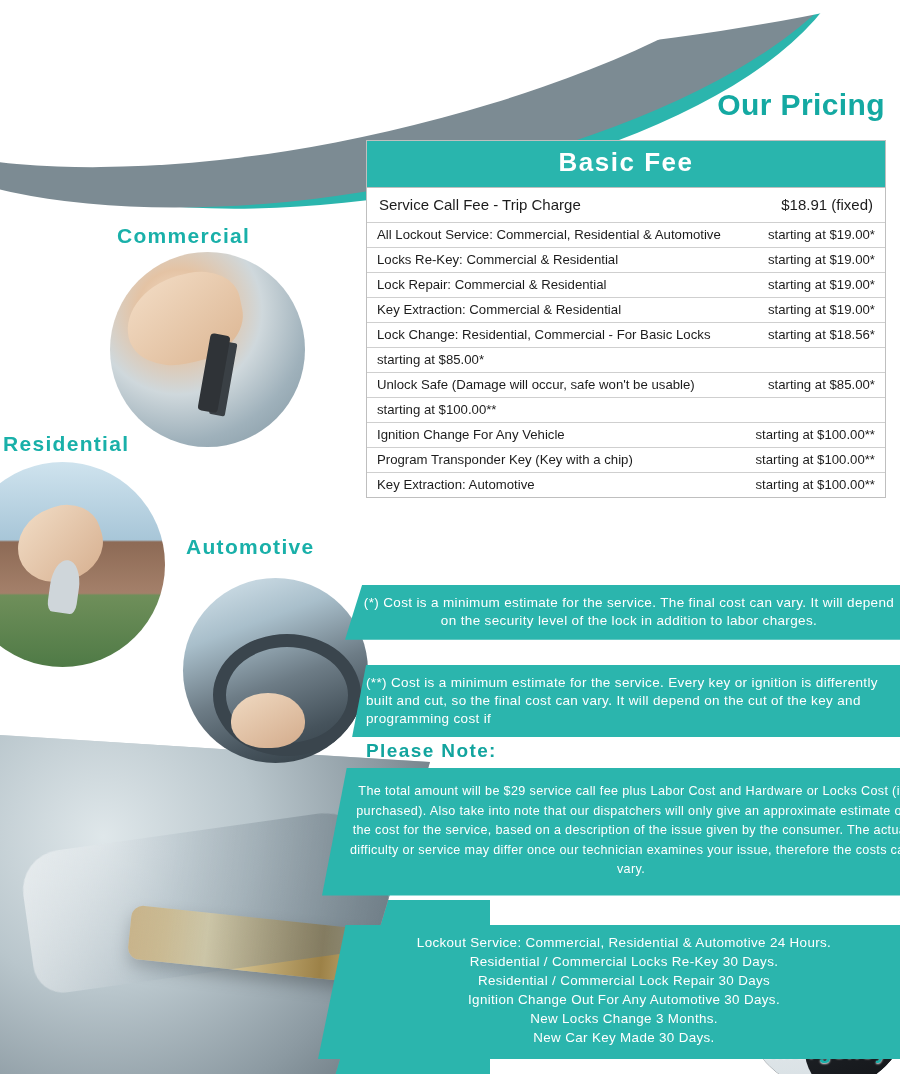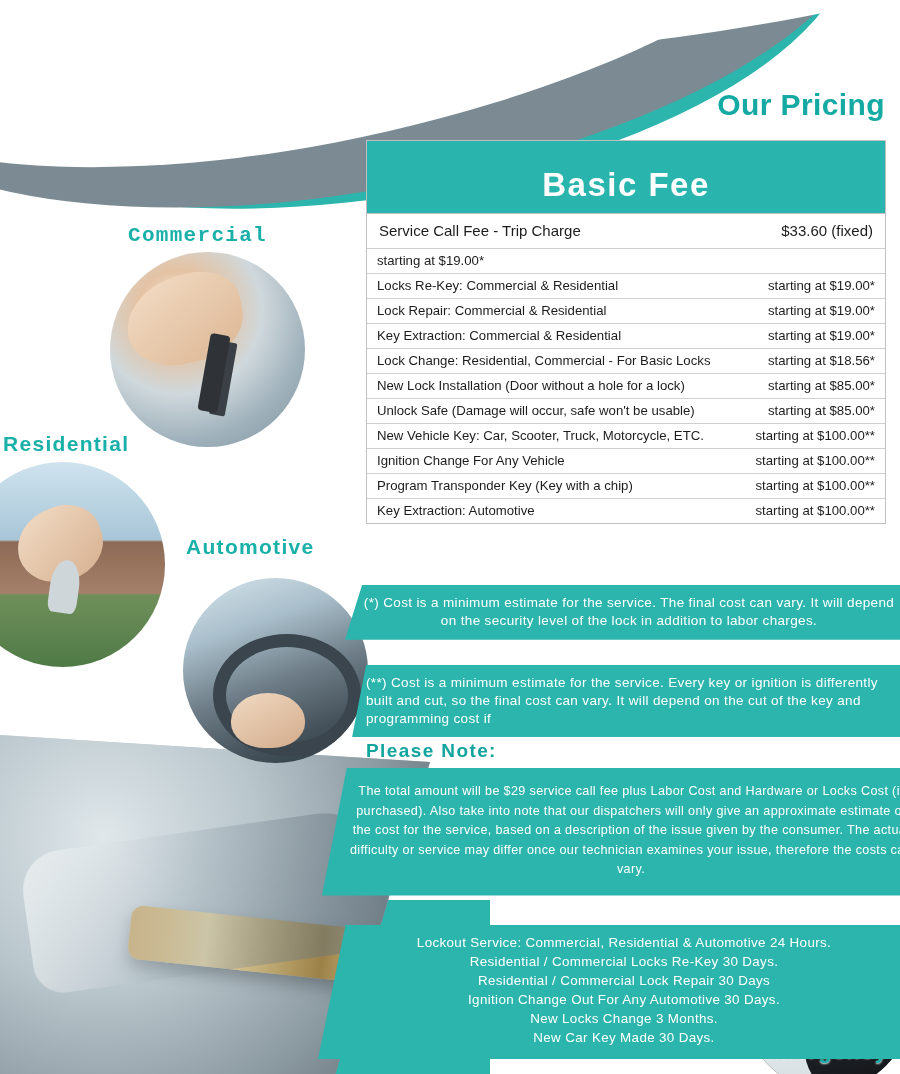--- a/index.html
+++ b/index.html
@@ -227,21 +227,21 @@
 
   
   .caption {
     position: absolute;
     color: #19b0a9;
     font-weight: bold;
     font-size: 21px;
     letter-spacing: 1.3px;
     text-shadow: 0 1px 2px rgba(255,255,255,.9);
   }
-  .cap-commercial { left: 128px; top: 224px; font-family: Liberation Mono, monospace; }
+  .cap-commercial { left: 117px; top: 224px; }
   .cap-residential { left: 3px; top: 432px; }
   .cap-automotive { left: 186px; top: 535px; }
   .cap-emergency { left: 758px; top: 1038px; color: #19b0a9; font-size: 22px; }
 
   
   .pricing-title {
     position: absolute;
     left: 360px;
     top: 88px;
     width: 525px;
@@ -258,24 +258,24 @@
     top: 140px;
     width: 520px;
     border: 1px solid #bfbfbf;
     background: #fff;
     box-sizing: border-box;
   }
   .band {
     background: #29b5ad;
     color: #ffffff;
     text-align: center;
-    font-size: 33px;
+    font-size: 26px;
     font-weight: bold;
     letter-spacing: 1.5px;
-    padding: 25px 0 9px;
+    padding: 6px 0 9px;
     border-bottom: 1px solid #bfbfbf;
   }
   .row {
     display: flex;
     justify-content: space-between;
     align-items: flex-start;
     border-bottom: 1px solid #cfcfcf;
     padding: 4px 10px 5px 10px;
     font-size: 13.2px;
     color: #1c1c1c;
@@ -395,53 +395,52 @@
 <div class="caption cap-automotive">Automotive</div>
 <div class="caption cap-emergency">Emergency</div>
 
 <div class="pricing-title">Our Pricing</div>
 
 <div class="table-wrap">
   <div class="band">Basic Fee</div>
 
   <div class="row basic">
     <span class="label">Service Call Fee - Trip Charge</span>
-    <span class="price">$33.60 (fixed)</span>
-  </div>
-
-
-  <div class="row">
+    <span class="price">$18.91 (fixed)</span>
+  </div>
+
+
+  <div class="row">
+    <span class="label">All Lockout Service: Commercial, Residential &amp; Automotive</span>
     <span class="price">starting at $19.00*</span>
   </div>
   <div class="row">
     <span class="label">Locks Re-Key: Commercial &amp; Residential</span>
     <span class="price">starting at $19.00*</span>
   </div>
   <div class="row">
     <span class="label">Lock Repair: Commercial &amp; Residential</span>
     <span class="price">starting at $19.00*</span>
   </div>
   <div class="row">
     <span class="label">Key Extraction: Commercial &amp; Residential</span>
     <span class="price">starting at $19.00*</span>
   </div>
   <div class="row">
     <span class="label">Lock Change: Residential, Commercial - For Basic Locks</span>
     <span class="price">starting at $18.56*</span>
   </div>
   <div class="row">
-    <span class="label">New Lock Installation (Door without a hole for a lock)</span>
     <span class="price">starting at $85.00*</span>
   </div>
   <div class="row">
     <span class="label">Unlock Safe (Damage will occur, safe won't be usable)</span>
     <span class="price">starting at $85.00*</span>
   </div>
   <div class="row">
-    <span class="label">New Vehicle Key: Car, Scooter, Truck, Motorcycle, ETC.</span>
     <span class="price">starting at $100.00**</span>
   </div>
   <div class="row">
     <span class="label">Ignition Change For Any Vehicle</span>
     <span class="price">starting at $100.00**</span>
   </div>
   <div class="row">
     <span class="label">Program Transponder Key (Key with a chip)</span>
     <span class="price">starting at $100.00**</span>
   </div>

